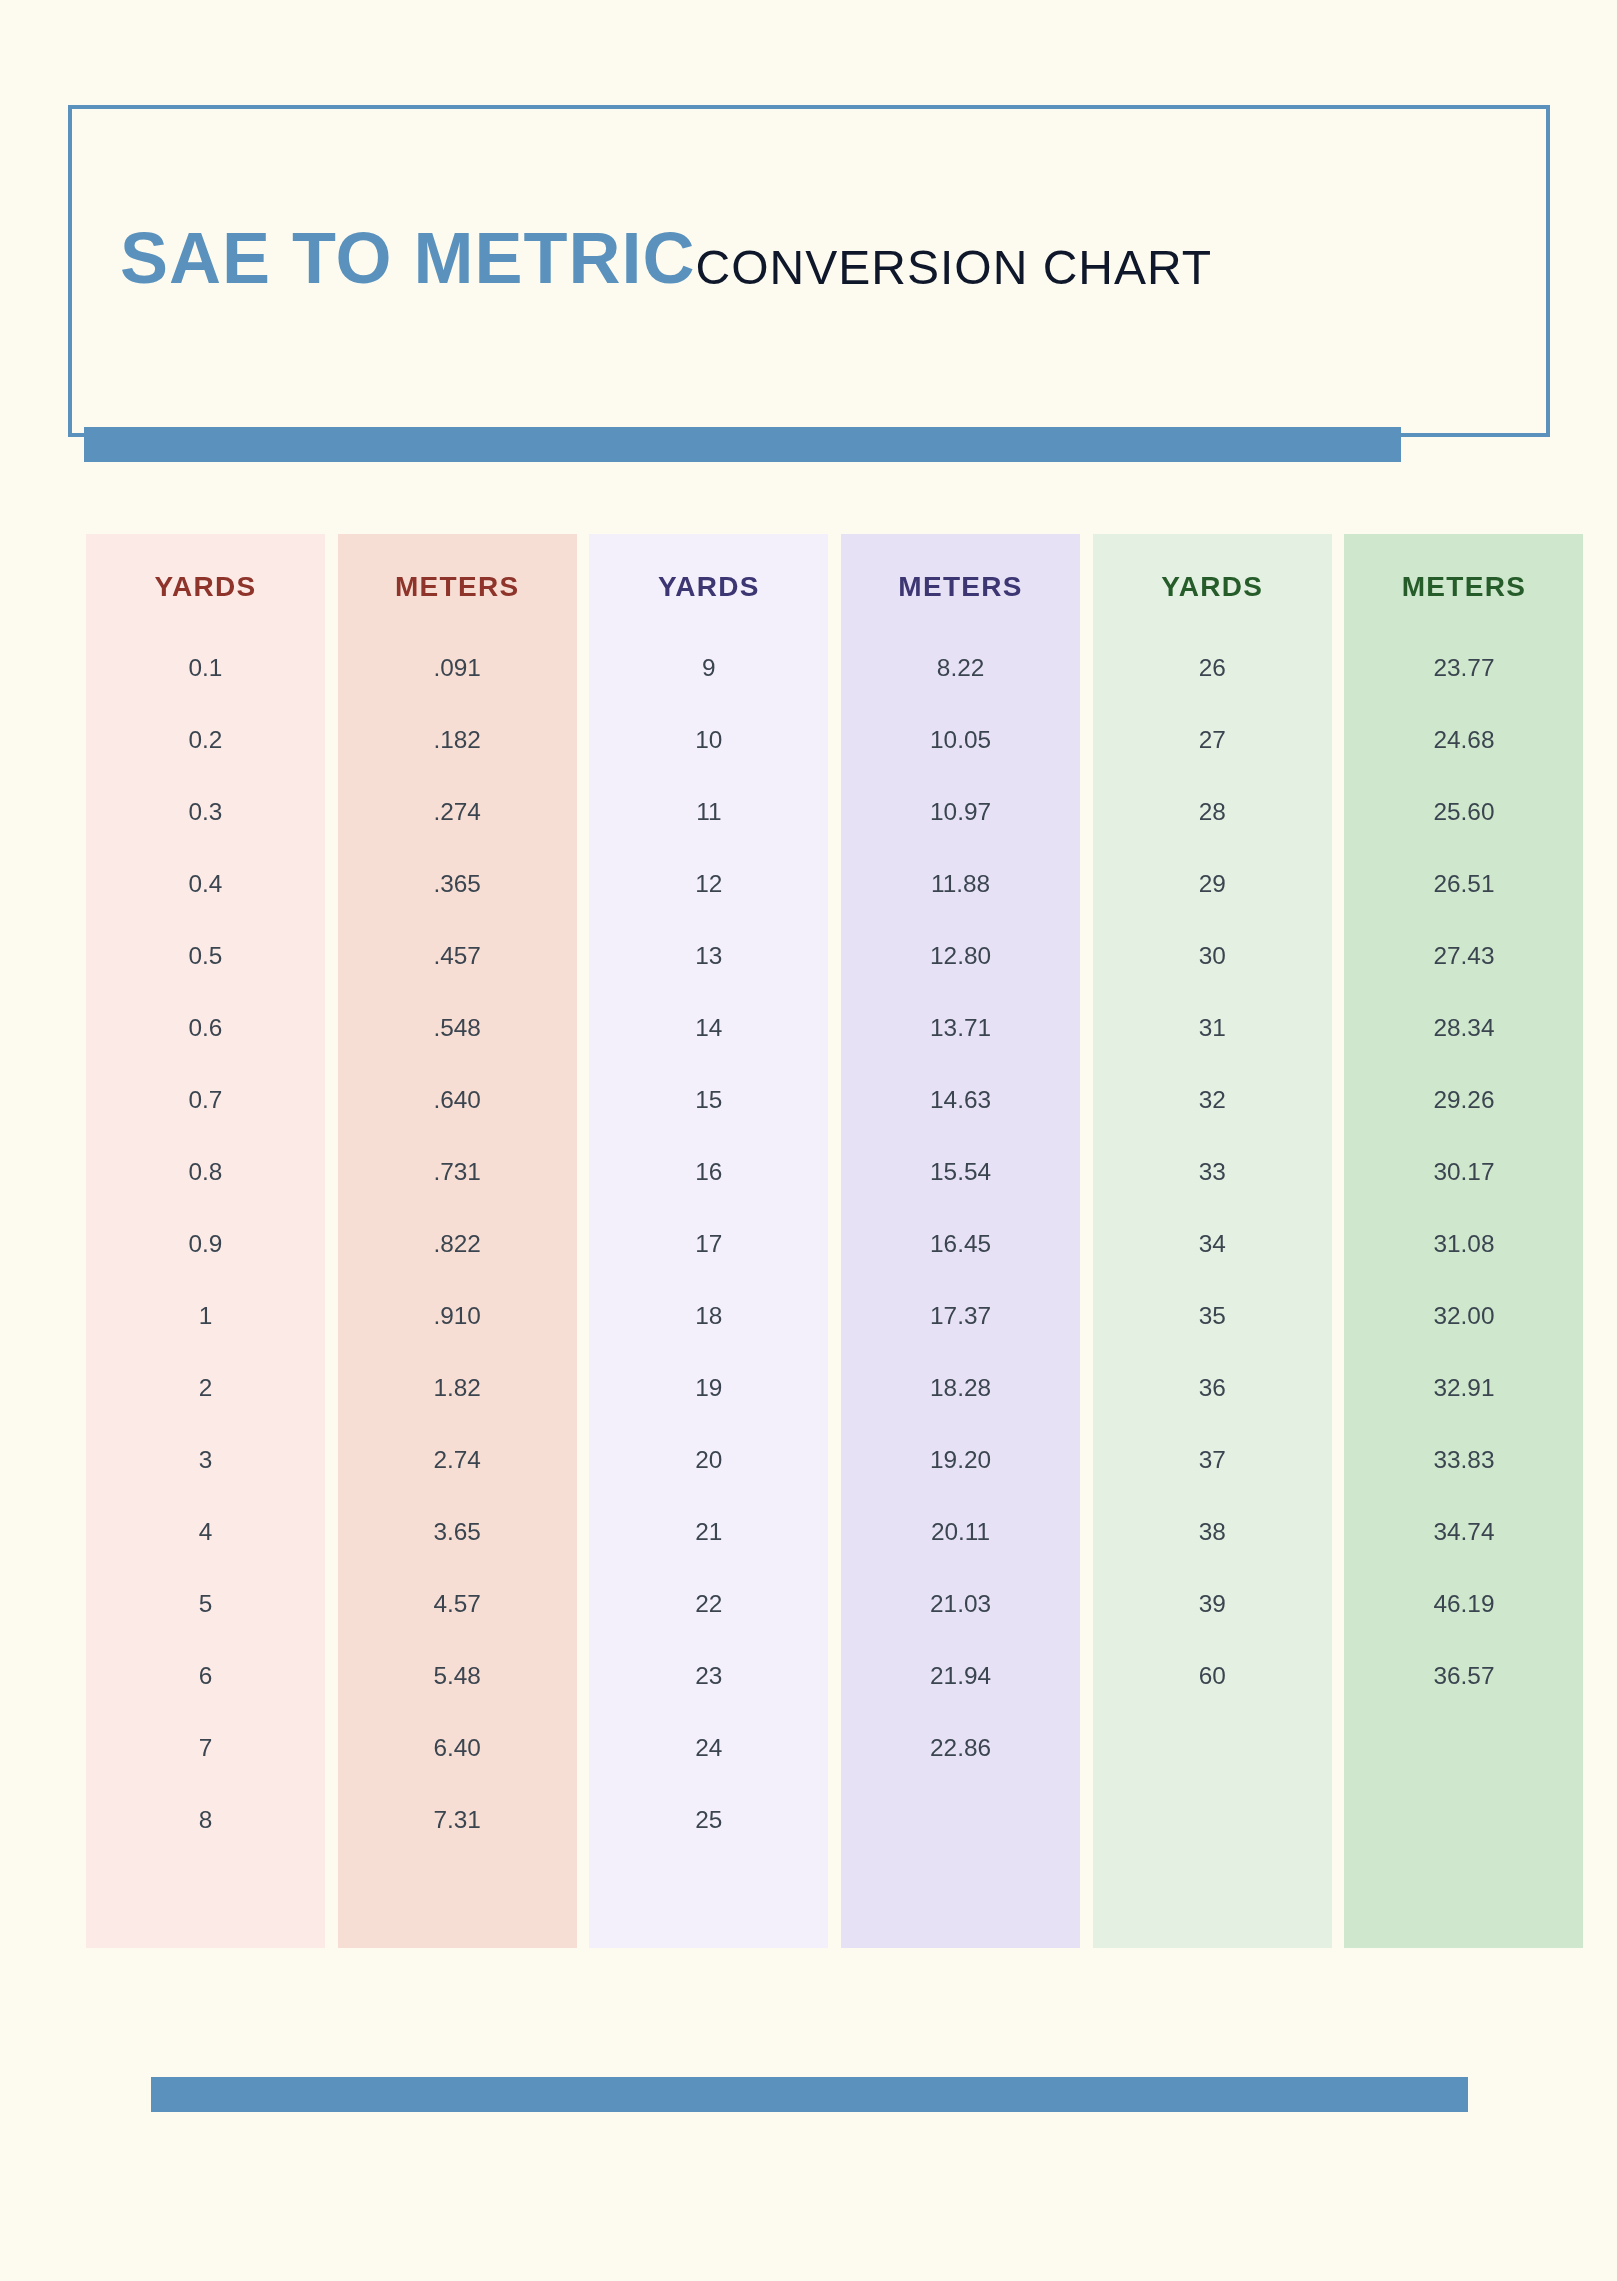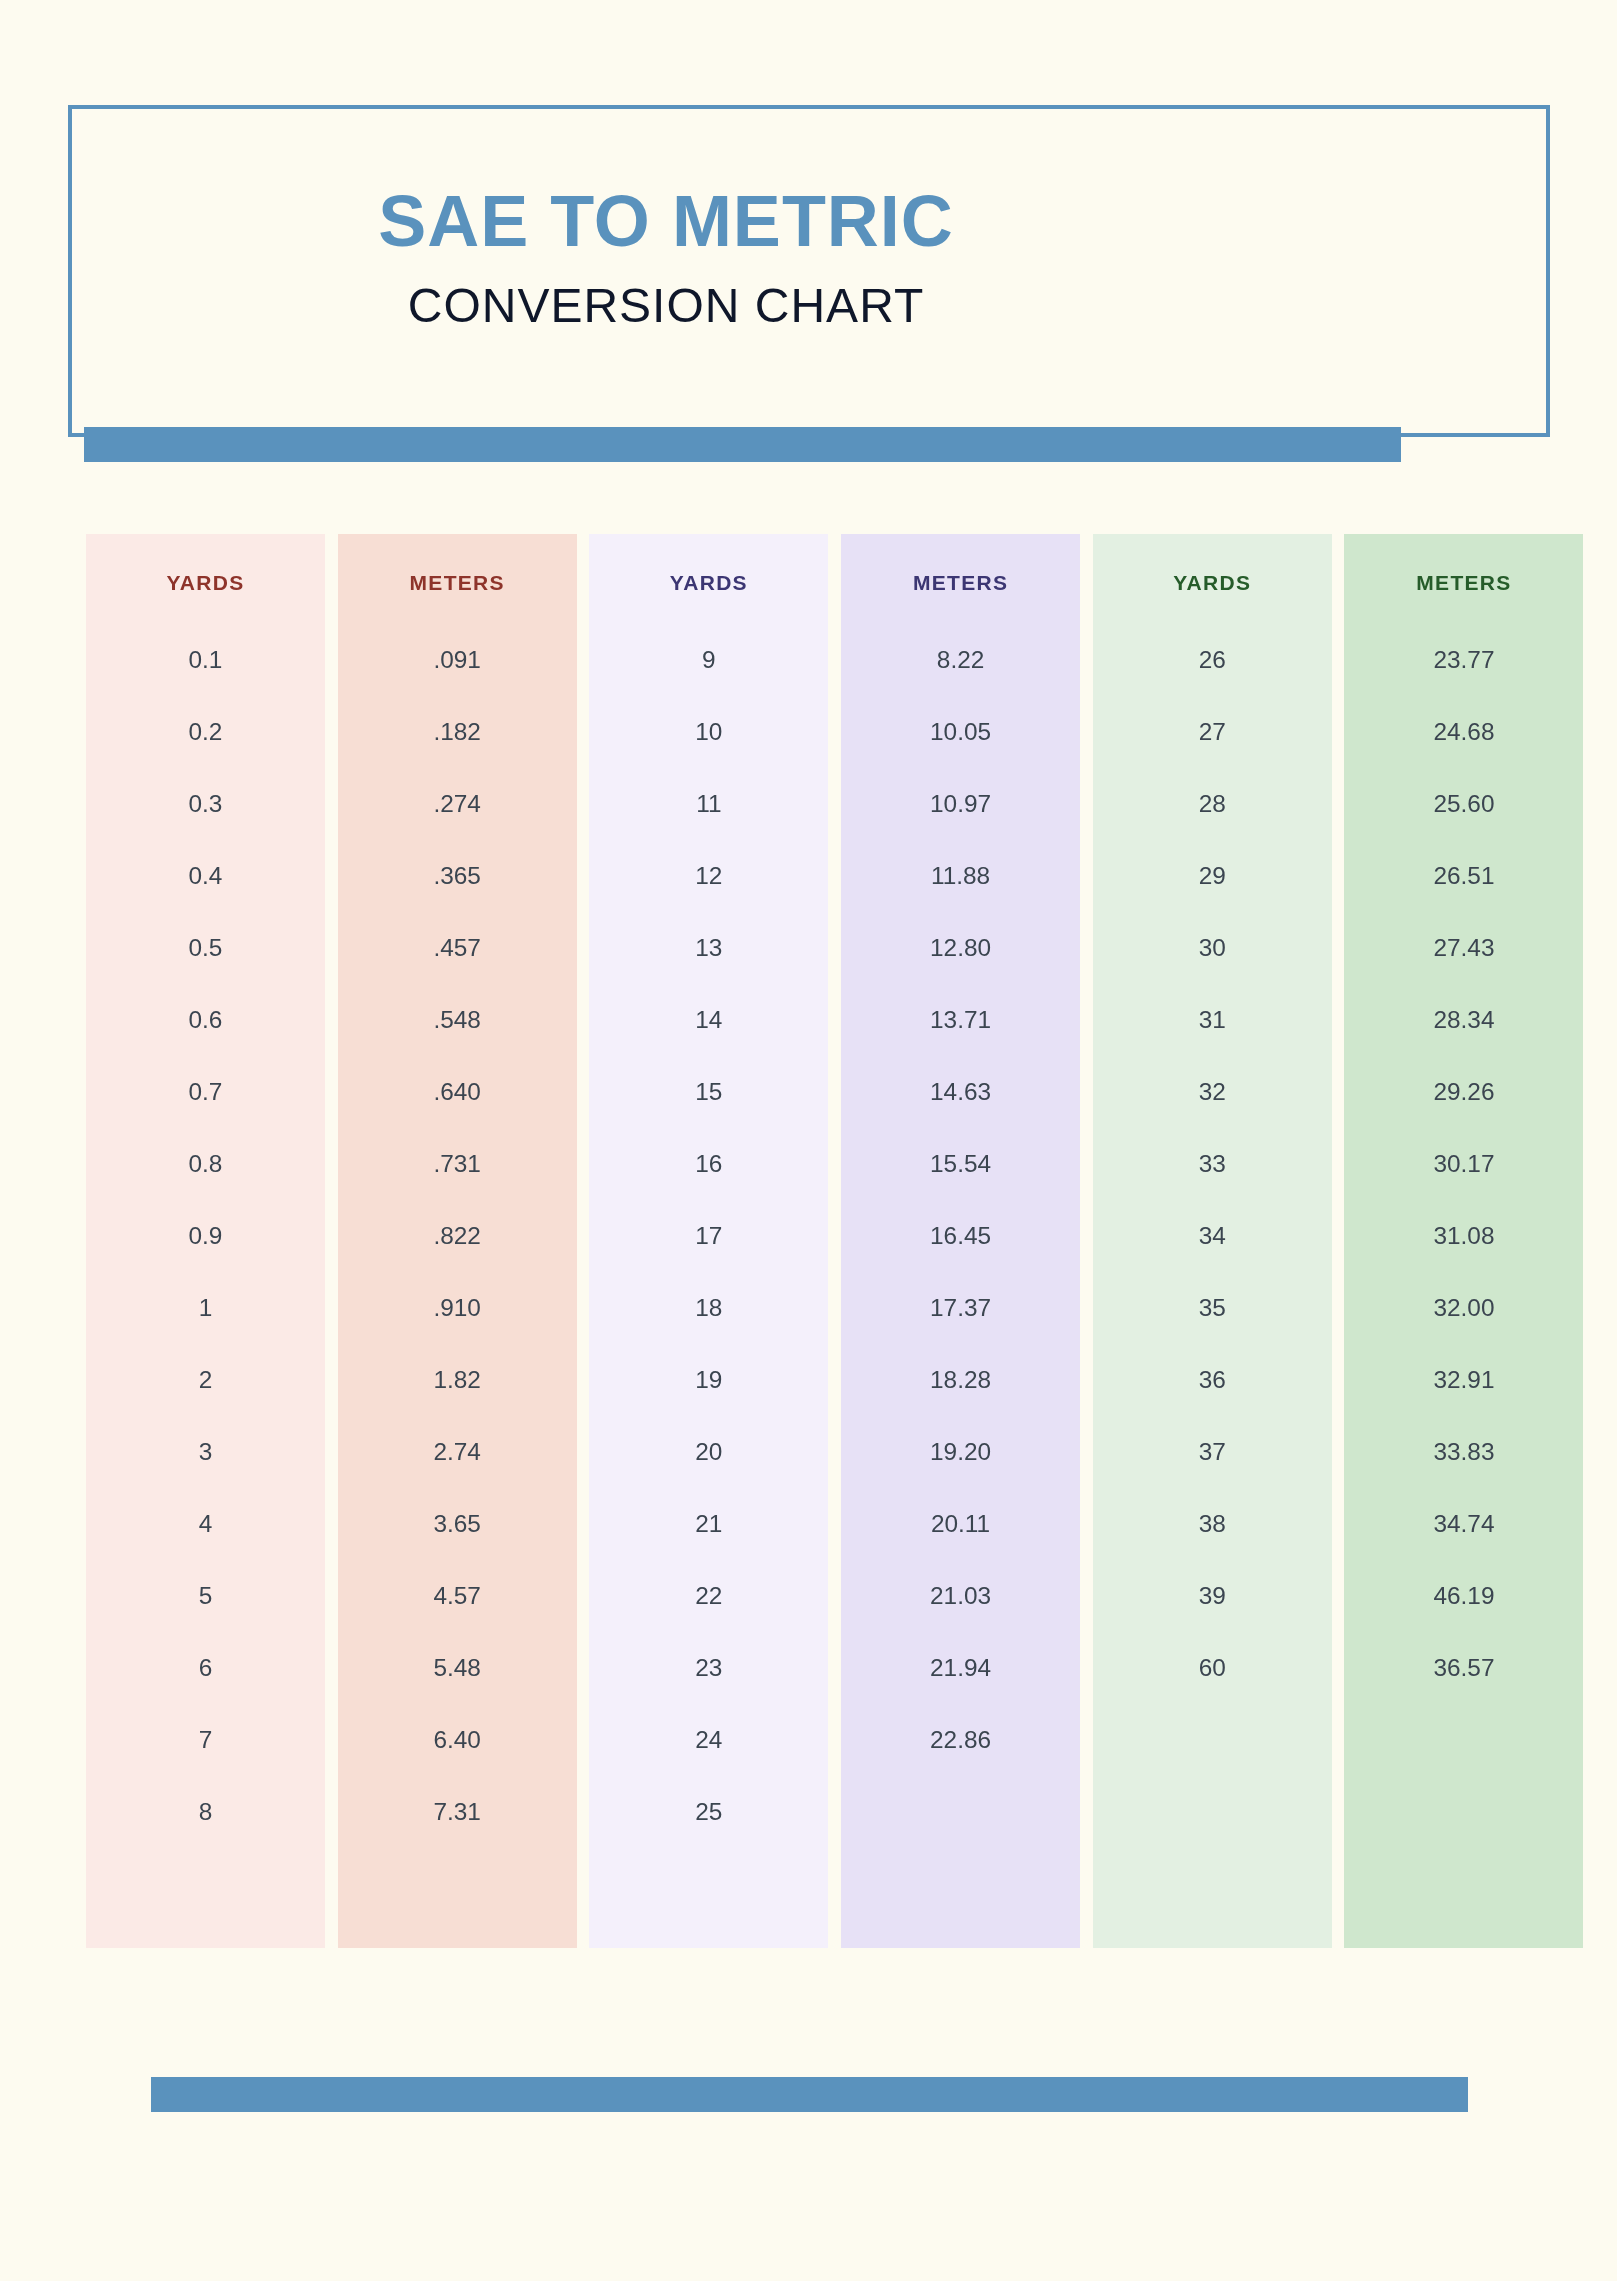--- a/index.html
+++ b/index.html
@@ -38,21 +38,21 @@
     border: 4.9px solid #5a92bd;
     background: transparent;
   }
   .header-text {
     position: absolute;
     left: 0;
     top: 0;
     width: 1196px;
     height: 332px;
     display: flex;
-    flex-direction: column;
+    flex-direction: row;
     align-items: center;
     justify-content: center;
     padding-bottom: 25px;
     box-sizing: border-box;
   }
   .title-main {
     font-size: 72px;
     font-weight: bold;
     letter-spacing: 1px;
     color: #5a92bd;
@@ -102,21 +102,21 @@
   .col {
     width: 239px;
     min-height: 1414px;
     padding-top: 37px;
     box-sizing: border-box;
   }
   .col.left { margin-right: 12.7px; }
 
   .col-head {
     text-align: center;
-    font-size: 21px;
+    font-size: 28px;
     font-weight: bold;
     letter-spacing: 1.3px;
     padding-bottom: 29px;
   }
   .cell {
     text-align: center;
     font-size: 24.4px;
     color: #3b4550;
     height: 72px;
     line-height: 72px;

